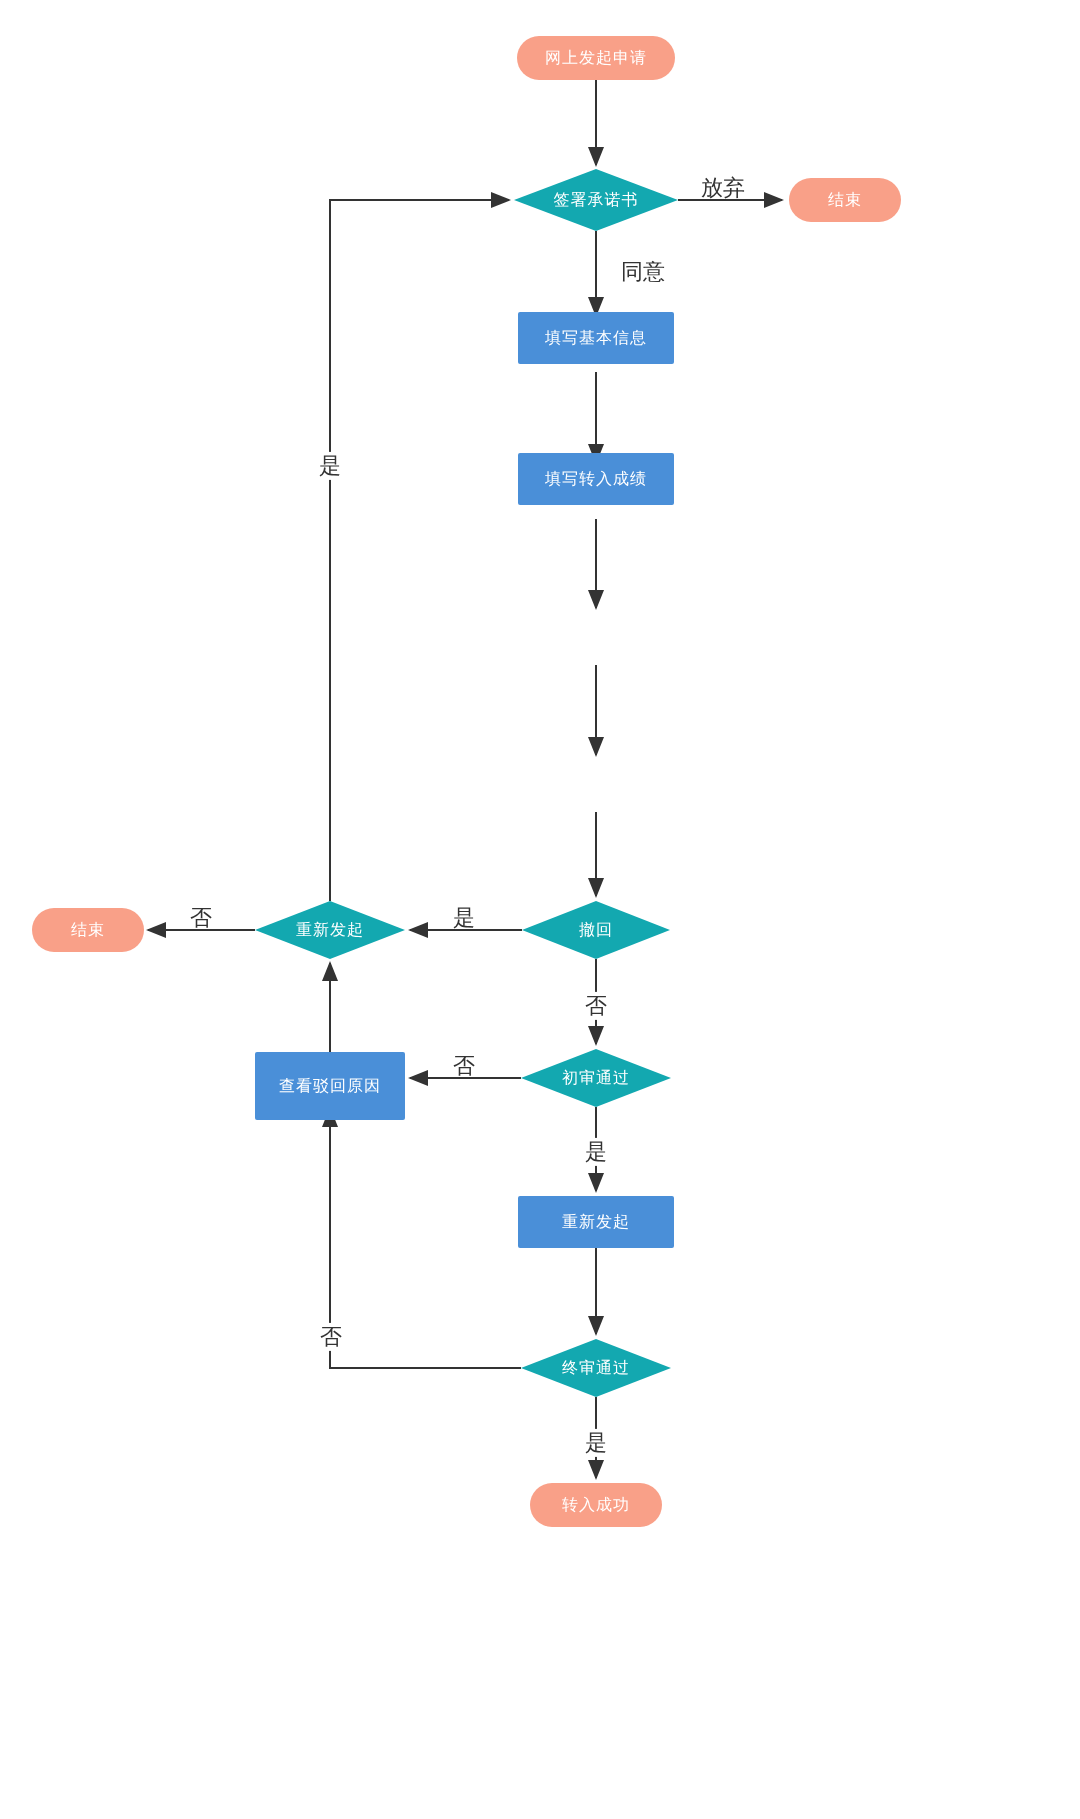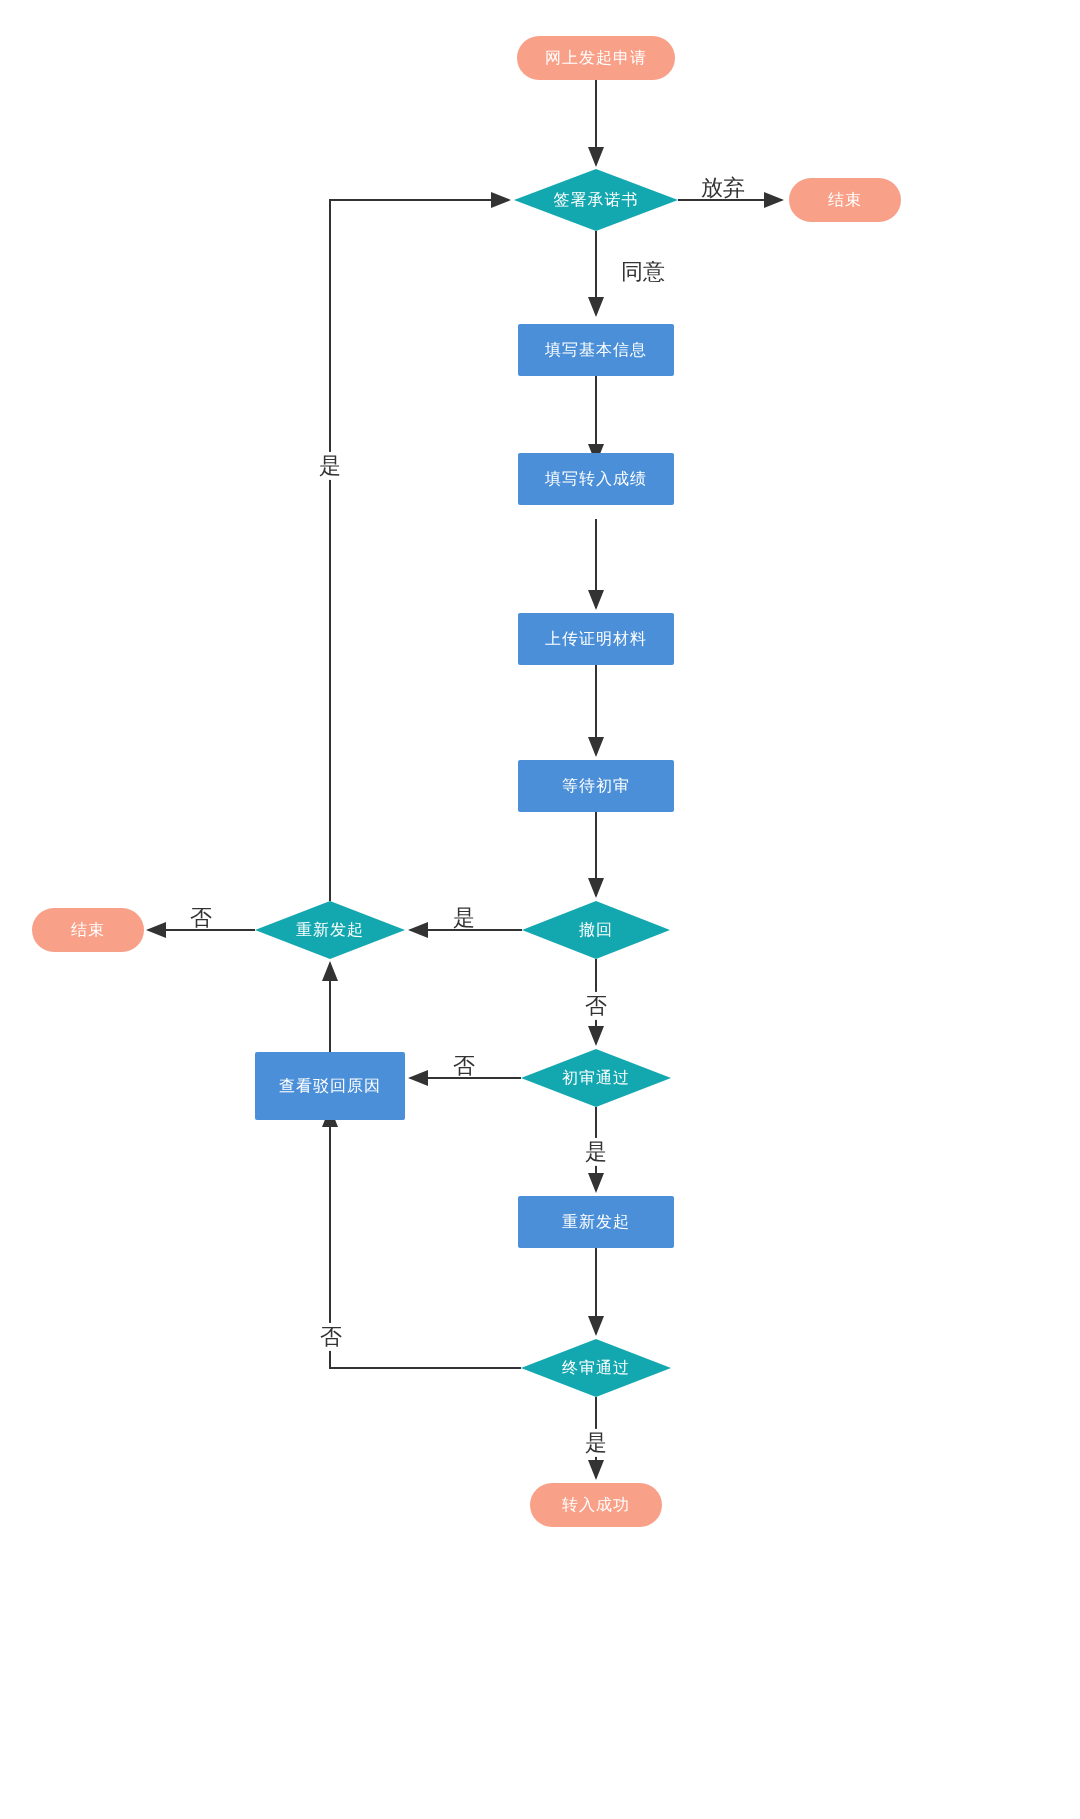--- a/index.html
+++ b/index.html
@@ -92,27 +92,25 @@
     <path class="edge" d="M521,1368 H330 V1109" marker-end="url(#ah)"></path>
     <path class="edge" d="M596,1397 V1478" marker-end="url(#ah)"></path>
   </svg>
 
   <div class="node terminal" style="left:517px; top:36px; width:158px; height:44px;">网上发起申请</div>
 
   <div class="node decision" style="left:514px; top:169px; width:164px; height:62px;">签署承诺书</div>
 
   <div class="node terminal" style="left:789px; top:178px; width:112px; height:44px;">结束</div>
 
-  <div class="node process" style="left:518px; top:324px; width:156px; height:52px;">填写基本信息</div>
+  <div class="node process" style="left:518px; top:312px; width:156px; height:52px;">填写基本信息</div>
 
   <div class="node process" style="left:518px; top:453px; width:156px; height:52px;">填写转入成绩</div>
 
-  <div class="node process" style="left:518px; top:613px; width:156px; height:52px;">上传证明材料</div>
 
-  <div class="node process" style="left:518px; top:760px; width:156px; height:52px;">等待初审</div>
 
   <div class="node decision" style="left:522px; top:901px; width:148px; height:58px;">撤回</div>
 
   <div class="node decision" style="left:255px; top:901px; width:150px; height:58px;">重新发起</div>
 
   <div class="node terminal" style="left:32px; top:908px; width:112px; height:44px;">结束</div>
 
   <div class="node process" style="left:255px; top:1052px; width:150px; height:68px;">查看驳回原因</div>
 
   <div class="node decision" style="left:521px; top:1049px; width:150px; height:58px;">初审通过</div>

